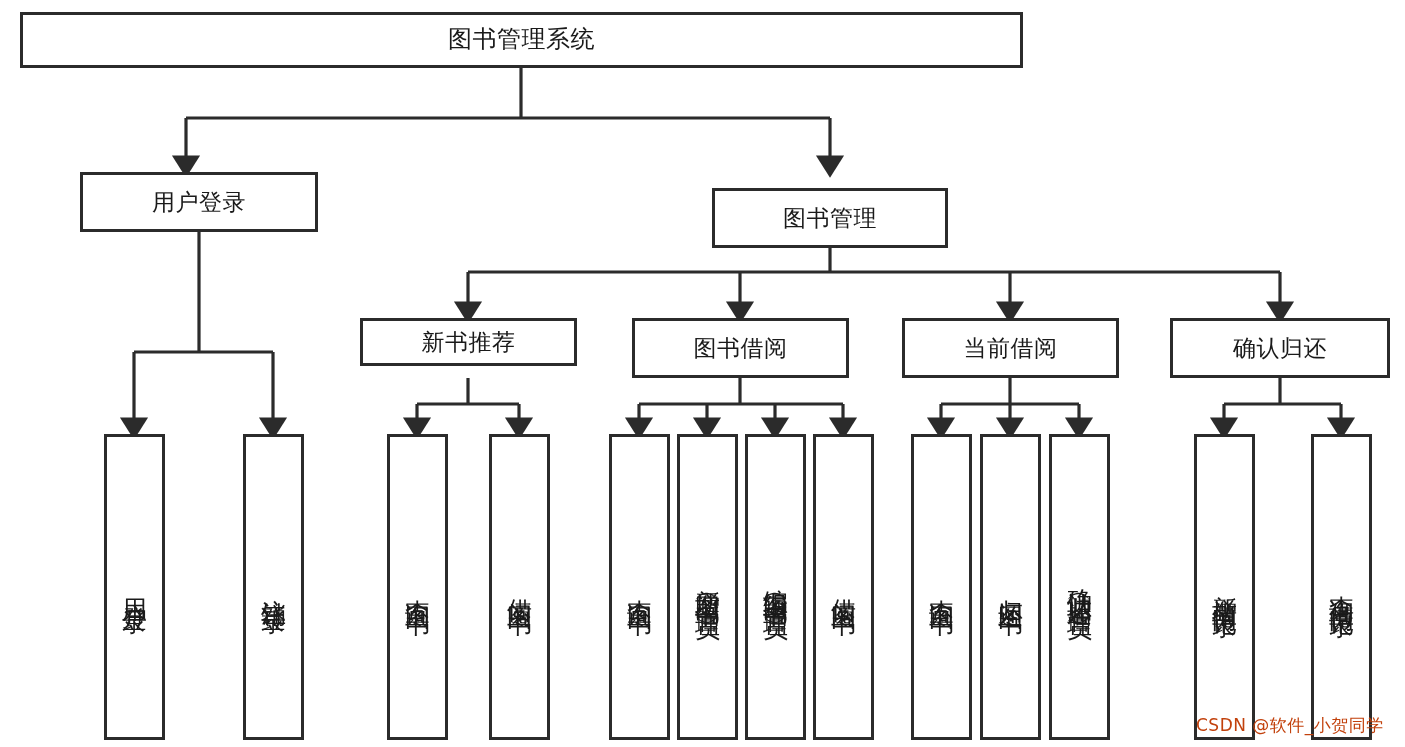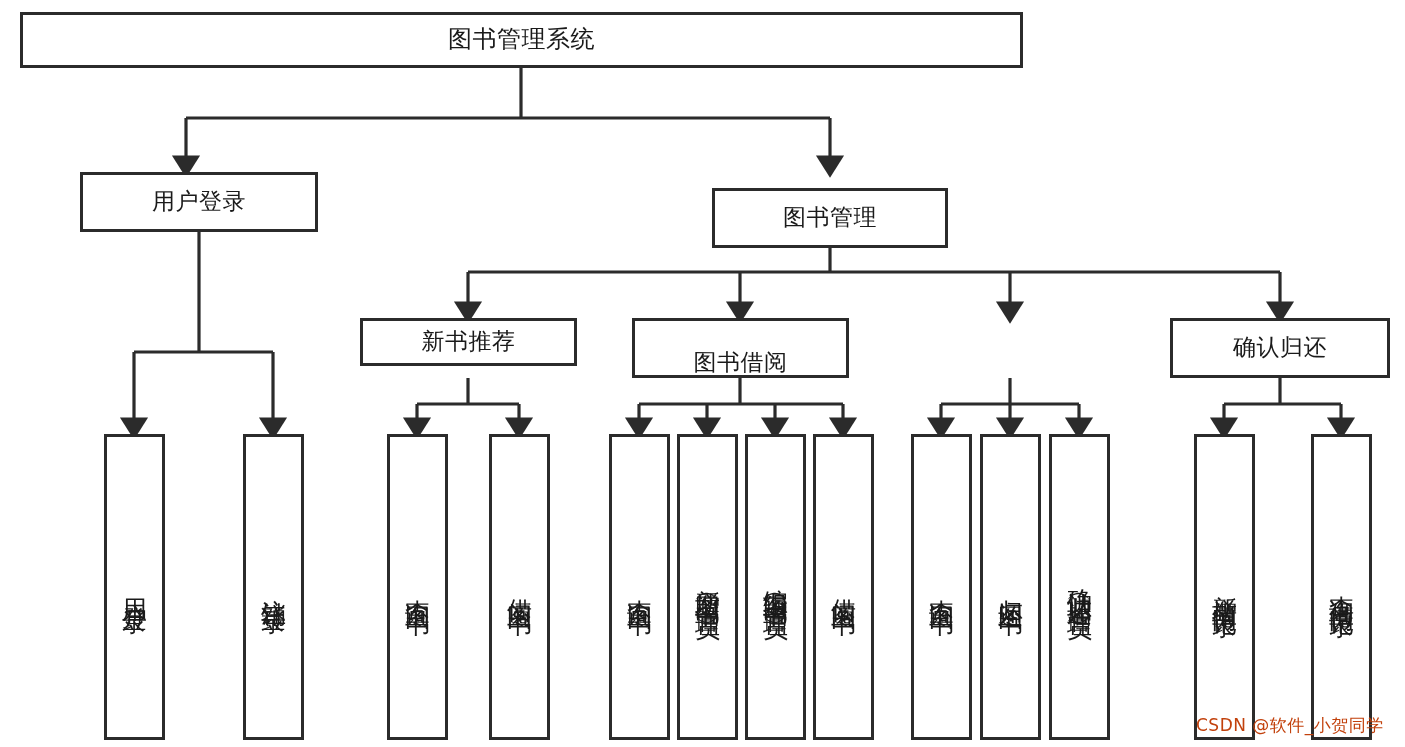--- a/index.html
+++ b/index.html
@@ -34,21 +34,20 @@
     display: flex;
     align-items: center;
     justify-content: center;
     color: #1a1a1a;
   }
   .node .label {
     display: block;
     text-align: center;
     line-height: 1.05;
     letter-spacing: 0.5px;
-    font-family: Liberation Serif, serif;
   }
   
   .node.horiz .label {
     font-size: 23px;
     white-space: nowrap;
   }
   .node.root .label {
     font-size: 24px;
   }
   
@@ -133,22 +132,25 @@
   <div class="node horiz" style="left:80px; top:172px; width:238px; height:60px;">
     <span class="label">用户登录</span>
   </div>
   <div class="node horiz" style="left:712px; top:188px; width:236px; height:60px;">
     <span class="label">图书管理</span>
   </div>
 
   <div class="node horiz" style="left:360px; top:318px; width:217px; height:48px;">
     <span class="label">新书推荐</span>
   </div>
-  <div class="node horiz" style="left:632px; top:318px; width:217px; height:60px;align-items:flex-end;">
+  <div class="node horiz" style="left:632px; top:318px; width:217px; height:60px;">
     <span class="label">图书借阅</span>
+  </div>
+  <div class="node horiz" style="left:902px; top:318px; width:217px; height:60px;">
+    <span class="label">当前借阅</span>
   </div>
   <div class="node horiz" style="left:1170px; top:318px; width:220px; height:60px;">
     <span class="label">确认归还</span>
   </div>
 
   <div class="node vert" style="left:104px; top:434px; width:61px; height:306px;">
     <span class="label">用户登录</span>
   </div>
   <div class="node vert" style="left:243px; top:434px; width:61px; height:306px;">
     <span class="label">注销登录</span>

